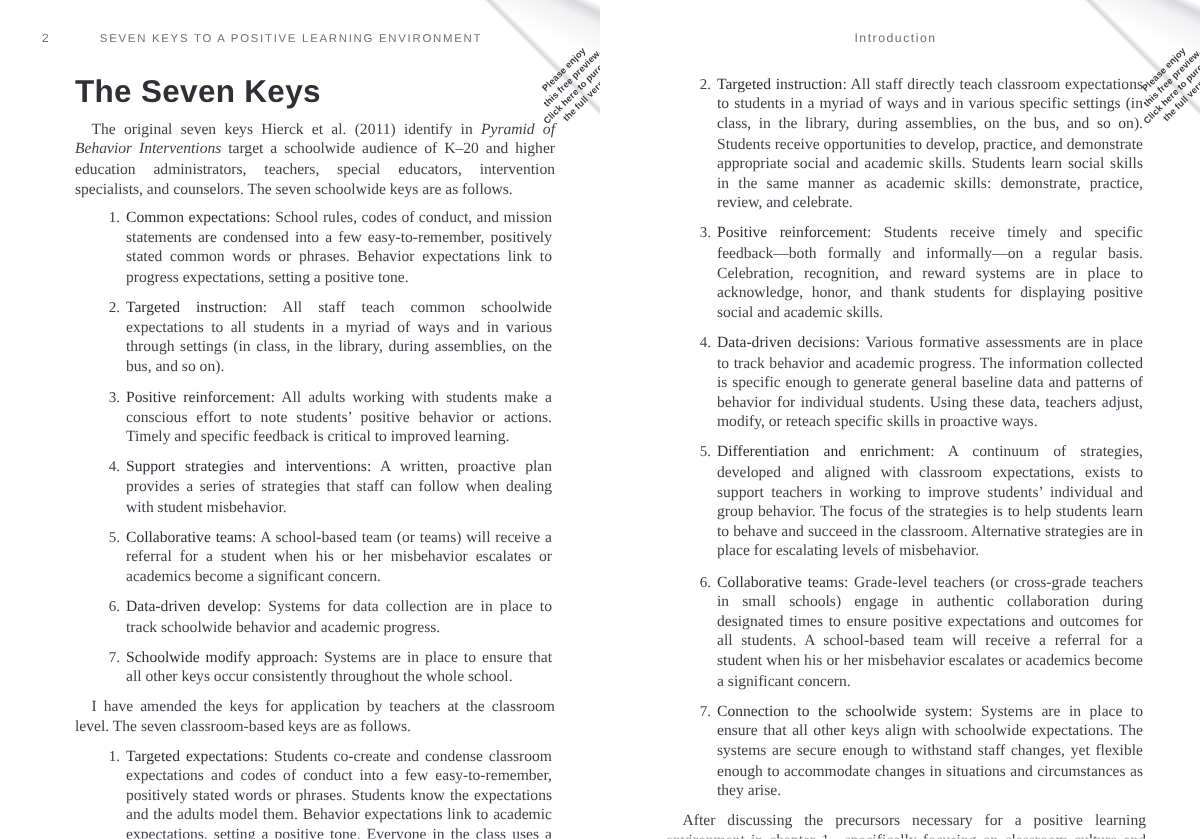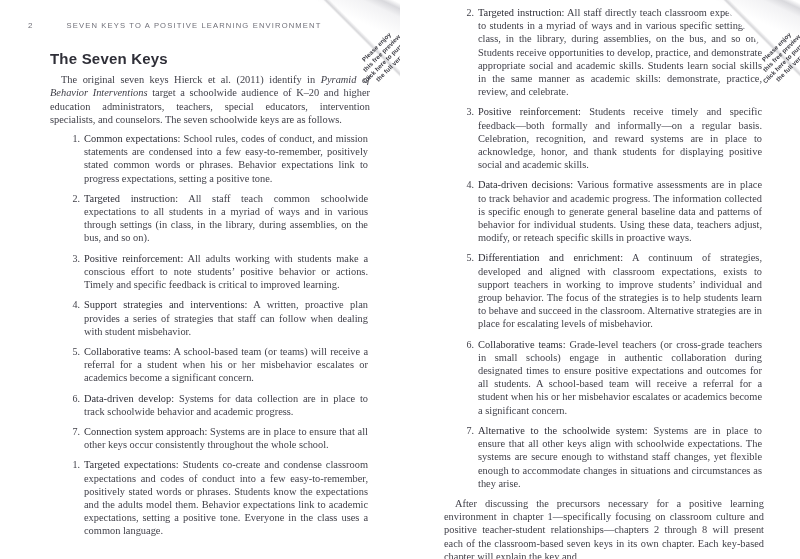--- a/index.html
+++ b/index.html
@@ -65,21 +65,21 @@
     letter-spacing: 1.0px;
     font-size: 8.2px;
     padding-right: 0;
     padding-left: 0;
   }
   .head-spacer { width: 30px; flex: 0 0 auto; }
 
   
   h1.section-title {
     font-family: "Liberation Sans", sans-serif;
-    font-size: 15px;
+    font-size: 21px;
     font-weight: bold;
     color: #2f2f38;
     letter-spacing: .2px;
     margin: 6px 0 6px 0;
     padding-left: 22px;
     line-height: 1.15;
   }
   p.body {
     font-size: 10.4px;
     line-height: 13.2px;
@@ -183,50 +183,56 @@
 
     <p class="body indent"><span>The original seven keys Hierck et al. (2011) identify in </span><span class="ital">Pyramid of Behavior Interventions</span><span> target a schoolwide audience of K–20 and higher education administrators, teachers, special educators, intervention specialists, and counselors. The seven schoolwide keys are as follows.</span></p>
 
     <ol class="keys">
       <li><span class="lead">Common expectations:</span><span> School rules, codes of conduct, and mission statements are condensed into a few easy-to-remember, positively stated common words or phrases. Behavior expectations link to progress expectations, setting a positive tone.</span></li>
       <li><span class="lead">Targeted instruction:</span><span> All staff teach common schoolwide expectations to all students in a myriad of ways and in various through settings (in class, in the library, during assemblies, on the bus, and so on).</span></li>
       <li><span class="lead">Positive reinforcement:</span><span> All adults working with students make a conscious effort to note students’ positive behavior or actions. Timely and specific feedback is critical to improved learning.</span></li>
       <li><span class="lead">Support strategies and interventions:</span><span> A written, proactive plan provides a series of strategies that staff can follow when dealing with student misbehavior.</span></li>
       <li><span class="lead">Collaborative teams:</span><span> A school-based team (or teams) will receive a referral for a student when his or her misbehavior escalates or academics become a significant concern.</span></li>
       <li><span class="lead">Data-driven develop:</span><span> Systems for data collection are in place to track schoolwide behavior and academic progress.</span></li>
-      <li><span class="lead">Connection system approach:</span><span> Systems are in place to ensure that all other keys occur consistently throughout the whole school.</span></li>
+      <li><span class="lead">Schoolwide modify approach:</span><span> Systems are in place to ensure that all other keys occur consistently throughout the whole school.</span></li>
     </ol>
 
+    <p class="body indent">I have amended the keys for application by teachers at the classroom level. The seven classroom-based keys are as follows.</p>
 
     <ol class="keys">
       <li><span class="lead">Targeted expectations:</span><span> Students co-create and condense classroom expectations and codes of conduct into a few easy-to-remember, positively stated words or phrases. Students know the expectations and the adults model them. Behavior expectations link to academic expectations, setting a positive tone. Everyone in the class uses a common language.</span></li>
     </ol>
 
     <div class="corner">
       <div class="fold"></div>
       <div class="shadow-edge"></div>
       <div class="promo">
         <span>Please enjoy</span>
         <span>this free preview.</span>
         <span>Click here to purchase</span>
         <span>the full version.</span>
       </div>
     </div>
   </div>
 
   <div class="page page-right">
 
+    <div class="running-head">
+      <div class="head-spacer"></div>
+      <div class="head-title right-head">Introduction</div>
+      <div class="head-spacer"></div>
+    </div>
 
     <ol class="keys start2">
       <li><span class="lead">Targeted instruction:</span><span> All staff directly teach classroom expectations to students in a myriad of ways and in various specific settings (in class, in the library, during assemblies, on the bus, and so on). Students receive opportunities to develop, practice, and demonstrate appropriate social and academic skills. Students learn social skills in the same manner as academic skills: demonstrate, practice, review, and celebrate.</span></li>
       <li><span class="lead">Positive reinforcement:</span><span> Students receive timely and specific feedback—both formally and informally—on a regular basis. Celebration, recognition, and reward systems are in place to acknowledge, honor, and thank students for displaying positive social and academic skills.</span></li>
       <li><span class="lead">Data-driven decisions:</span><span> Various formative assessments are in place to track behavior and academic progress. The information collected is specific enough to generate general baseline data and patterns of behavior for individual students. Using these data, teachers adjust, modify, or reteach specific skills in proactive ways.</span></li>
       <li><span class="lead">Differentiation and enrichment:</span><span> A continuum of strategies, developed and aligned with classroom expectations, exists to support teachers in working to improve students’ individual and group behavior. The focus of the strategies is to help students learn to behave and succeed in the classroom. Alternative strategies are in place for escalating levels of misbehavior.</span></li>
       <li><span class="lead">Collaborative teams:</span><span> Grade-level teachers (or cross-grade teachers in small schools) engage in authentic collaboration during designated times to ensure positive expectations and outcomes for all students. A school-based team will receive a referral for a student when his or her misbehavior escalates or academics become a significant concern.</span></li>
-      <li><span class="lead">Alternative to the schoolwide system:</span><span> Systems are in place to ensure that all other keys align with schoolwide expectations. The systems are secure enough to withstand staff changes, yet flexible enough to accommodate changes in situations and circumstances as they arise.</span></li>
+      <li><span class="lead">Connection to the schoolwide system:</span><span> Systems are in place to ensure that all other keys align with schoolwide expectations. The systems are secure enough to withstand staff changes, yet flexible enough to accommodate changes in situations and circumstances as they arise.</span></li>
     </ol>
 
     <p class="body indent">After discussing the precursors necessary for a positive learning environment in chapter 1—specifically focusing on classroom culture and positive teacher-student relationships—chapters 2 through 8 will present each of the classroom-based seven keys in its own chapter. Each key-based chapter will explain the key and</p>
 
     <div class="corner">
       <div class="fold"></div>
       <div class="shadow-edge"></div>
       <div class="promo">
         <span>Please enjoy</span>
         <span>this free preview.</span>

